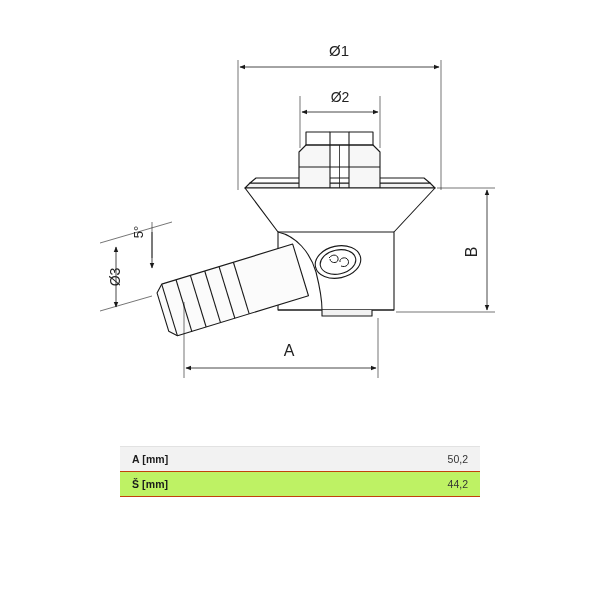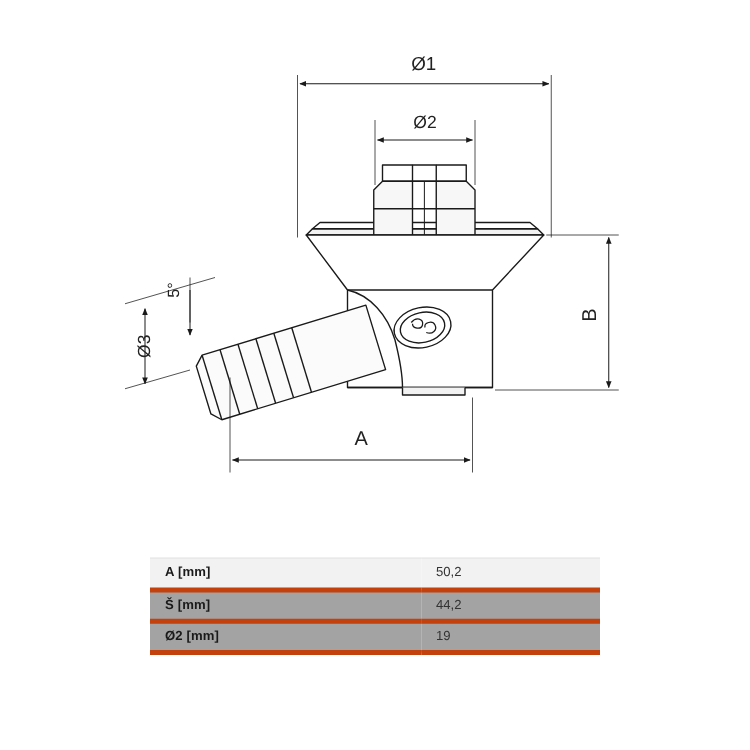--- a/index.html
+++ b/index.html
@@ -35,34 +35,35 @@
     border-collapse: collapse;
     font-size: 10.5px;
   }
   .spec-table tr {
     height: 25px;
   }
   .spec-table tr.odd td {
     background: #f2f2f2;
   }
   .spec-table tr.even td {
-    background: #a3a3a3;
+    background: #bef264;
   }
   .spec-table td {
     padding: 0 12px;
-    border-bottom: 4px solid #c2410c;
+    border-bottom: 1px solid #c2410c;
     vertical-align: middle;
   }
   .spec-table td.label {
     text-align: left;
     font-weight: bold;
     color: #1a1a1a;
     letter-spacing: 0.1px;
   }
   .spec-table td.value {
+    text-align: right;
     color: #333333;
   }
   .spec-table tr:first-child td {
     border-top: 1px solid #e2e2e2;
   }
   svg text {
     font-family: "Liberation Sans", sans-serif;
     fill: #222222;
   }
 </style>
@@ -159,20 +160,16 @@
   <table class="spec-table">
     <tbody>
       <tr class="odd">
         <td class="label">A [mm]</td>
         <td class="value">50,2</td>
       </tr>
       <tr class="even">
         <td class="label">Š [mm]</td>
         <td class="value">44,2</td>
       </tr>
-      <tr class="even">
-        <td class="label">Ø2 [mm]</td>
-        <td class="value">19</td>
-      </tr>
     </tbody>
   </table>
 
 </div>
 
 </body></html>

